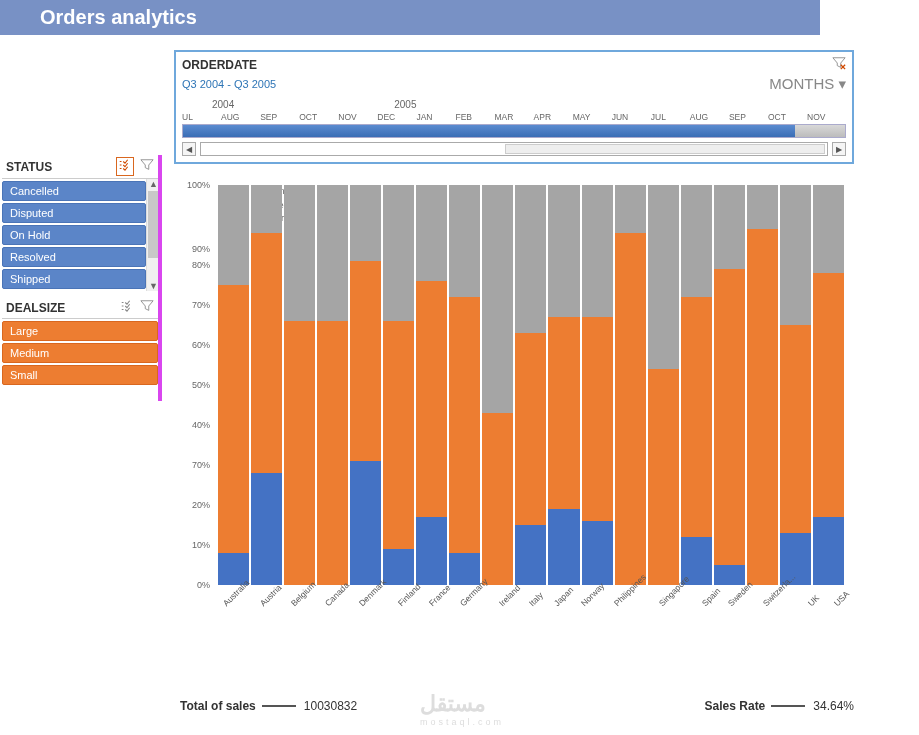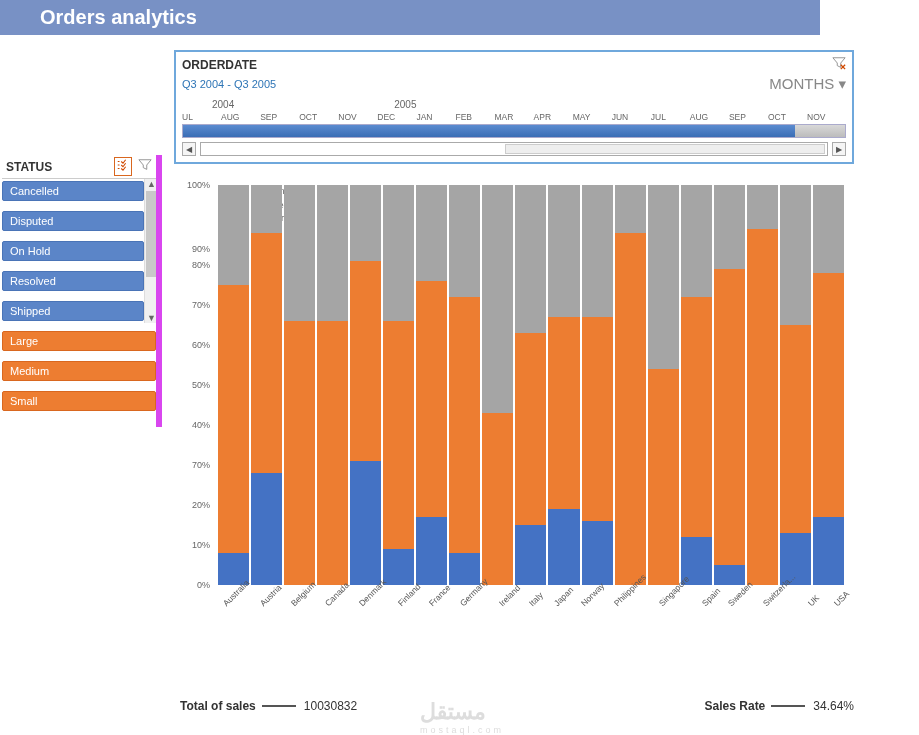--- a/index.html
+++ b/index.html
@@ -1,26 +1,26 @@
 <!DOCTYPE html>
 <html><head>
 <meta charset="utf-8">
 <style>
   * { box-sizing: border-box; margin: 0; padding: 0; font-family: "Segoe UI", Arial, sans-serif; }
   body { background: #fff; width: 919px; height: 735px; position: relative; overflow: hidden; font-size: 11px; color: #333; }
 
   .title-bar { background: #7891c5; color: #fff; font-size: 20px; font-weight: 600; padding: 6px 40px; width: 820px; }
 
   
-  .slicer-wrap { position: absolute; left: 2px; top: 155px; width: 160px; border-right: 6px solid #d946ef; padding-bottom: 8px; }
+  .slicer-wrap { position: absolute; left: 2px; top: 155px; width: 160px; border-right: 4px solid #d946ef; padding-bottom: 8px; }
   .slicer { margin-bottom: 6px; }
   .slicer-header { display:flex; align-items:center; justify-content:space-between; font-weight:700; font-size:12px; padding:2px 4px; border-bottom:1px solid #ccc;}
   .slicer-icons { display:flex; gap:6px; align-items:center;}
   .slicer-body { display:flex; }
-  .slicer-items { flex:1; display:flex; flex-direction:column; gap:10px; padding:2px 0;}
+  .slicer-items { flex:1; display:flex; flex-direction:column; gap:2px; padding:2px 0;}
   .slicer-scroll { width:12px; background:#f0f0f0; position:relative; border-left:1px solid #ddd;}
   .slicer-thumb { position:absolute; top:0; left:1px; width:10px; height:60%; background:#c8c8c8;}
   .slicer-arrow { position:absolute; left:2px; font-size:9px; color:#666;}
   .slicer-item { color:#fff; font-size:11px; padding:3px 7px; border-radius:2px; cursor:pointer;}
   .status-item { background:#5b85c8; border:1px solid #4a74b7;}
   .deal-item { background:#ed7d31; border:1px solid #d9671f;}
 
   .icon-svg { width:14px; height:14px; }
 
   
@@ -54,21 +54,21 @@
   .seg-small { background:#a5a5a5;}
   .xlabels { position:absolute; left:44px; right:0; top:410px; display:flex;}
   .xlabel { flex:1; font-size:8.5px; color:#555; transform:rotate(-45deg); transform-origin:left top; white-space:nowrap; position:relative; top:14px; padding-left:4px;}
   .legend { position:absolute; left:46px; top:0; font-size:9px; color:#666; line-height:1.5;}
   .legkey { display:inline-block; width:8px; height:8px; margin-right:3px; vertical-align:middle;}
 
   
   .footer-stats { position:absolute; left:180px; bottom:22px; width:674px; display:flex; align-items:center; font-size:12px; font-weight:700;}
   .stat-line { display:inline-block; width:34px; border-top:2px solid #555; margin:0 6px; vertical-align:middle;}
   .stat-val { font-weight:400; margin-left:2px;}
-  .watermark { position:absolute; left:420px; bottom:0; color:#ddd; font-size:22px; font-weight:700; letter-spacing:1px;}
+  .watermark { position:absolute; left:420px; bottom:8px; color:#ddd; font-size:22px; font-weight:700; letter-spacing:1px;}
   .watermark small{ display:block; font-size:9px; letter-spacing:3px; color:#ddd; font-weight:400;}
 </style>
 </head>
 <body>
 
 <div class="title-bar">Orders analytics</div>
 
 <div class="timeline">
   <div class="timeline-head">
     <div class="tl-title">ORDERDATE</div>
@@ -140,20 +140,31 @@
           <div class="slicer-item status-item">Shipped</div>
         </div>
       <div class="slicer-scroll">
         <span class="slicer-arrow" style="top:0;">▲</span>
         <div class="slicer-thumb" style="top:12px;"></div>
         <span class="slicer-arrow" style="bottom:0;">▼</span>
       </div>
     </div>
   </div>
   <div class="slicer">
+    <div class="slicer-header">
+      <span>DEALSIZE</span>
+      <span class="slicer-icons">
+        <span><svg class="icon-svg" viewBox="0 0 16 16">
+              <path d="M2 4h2M2 8h2M2 12h2M6 4l2 2 3-4M6 8l2 2 3-4M6 12l2 2 3-4" stroke="#888" fill="none" stroke-width="1.3"></path>
+            </svg></span>
+        <span><svg class="icon-svg" viewBox="0 0 16 16">
+              <path d="M1 2h14l-5 6v5l-4-2V8z" fill="none" stroke="#888"></path>
+            </svg></span>
+      </span>
+    </div>
     <div class="slicer-items" id="deal-items">
         <div class="slicer-item deal-item">Large</div>
         <div class="slicer-item deal-item">Medium</div>
         <div class="slicer-item deal-item">Small</div>
       </div>
   </div>
 </div>
 
 <div class="chart">
   <div class="plot" id="plot">

